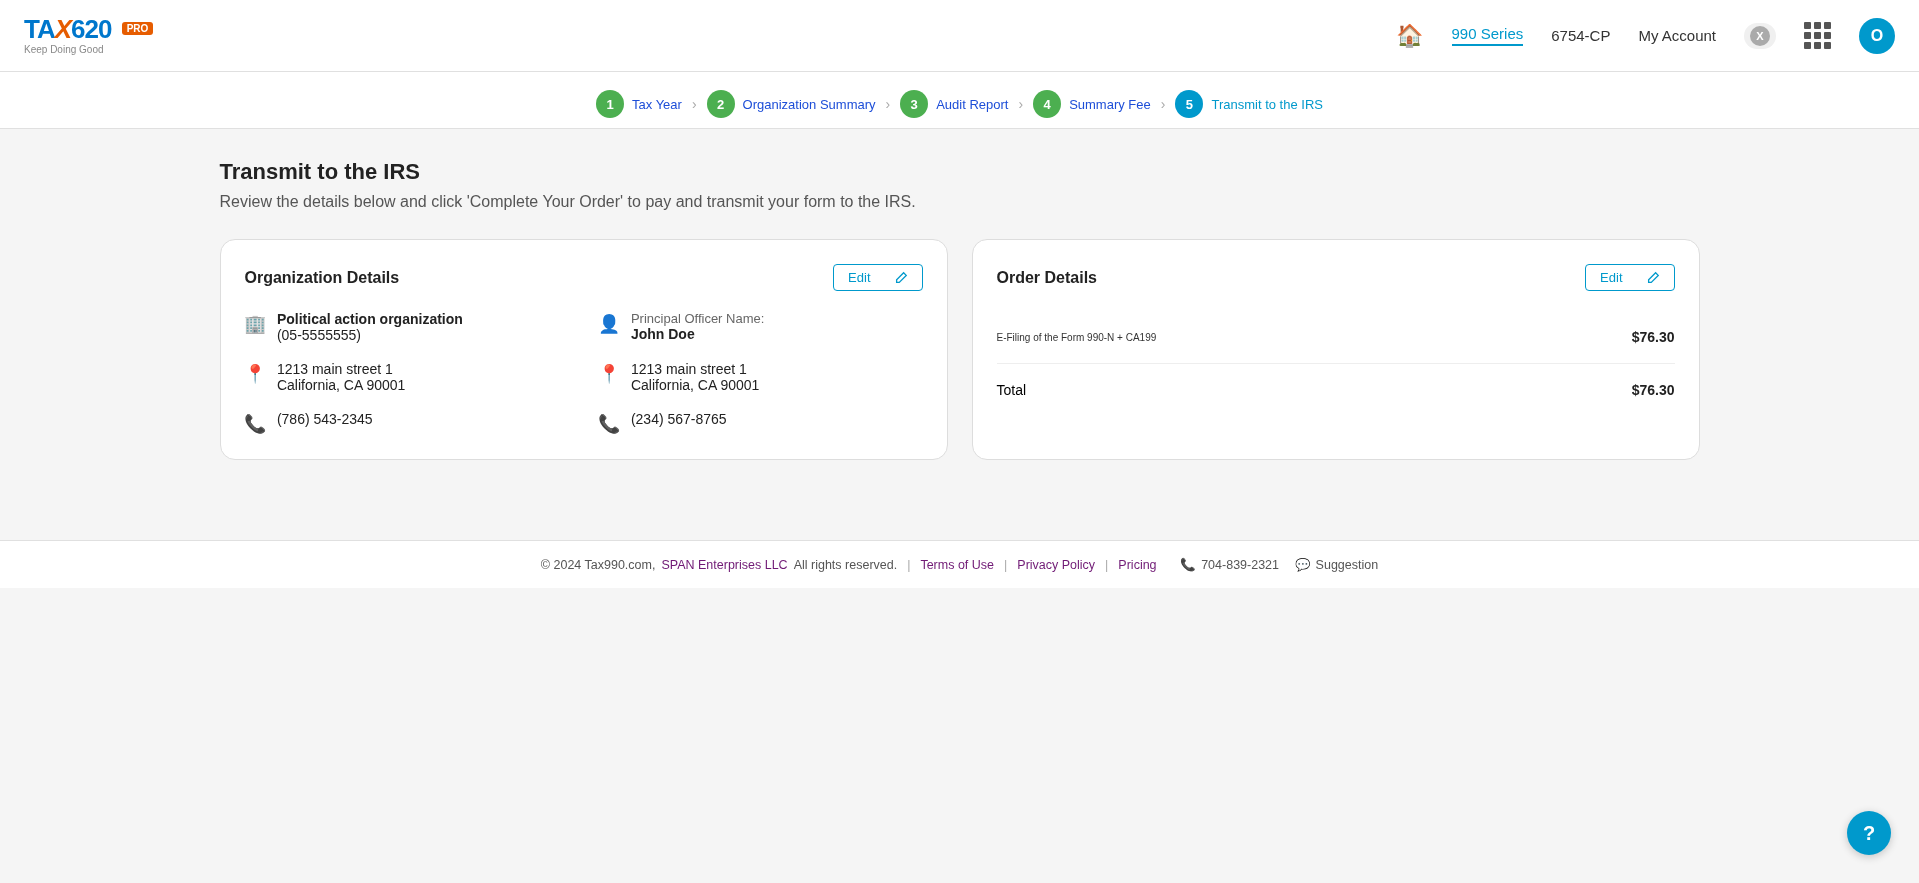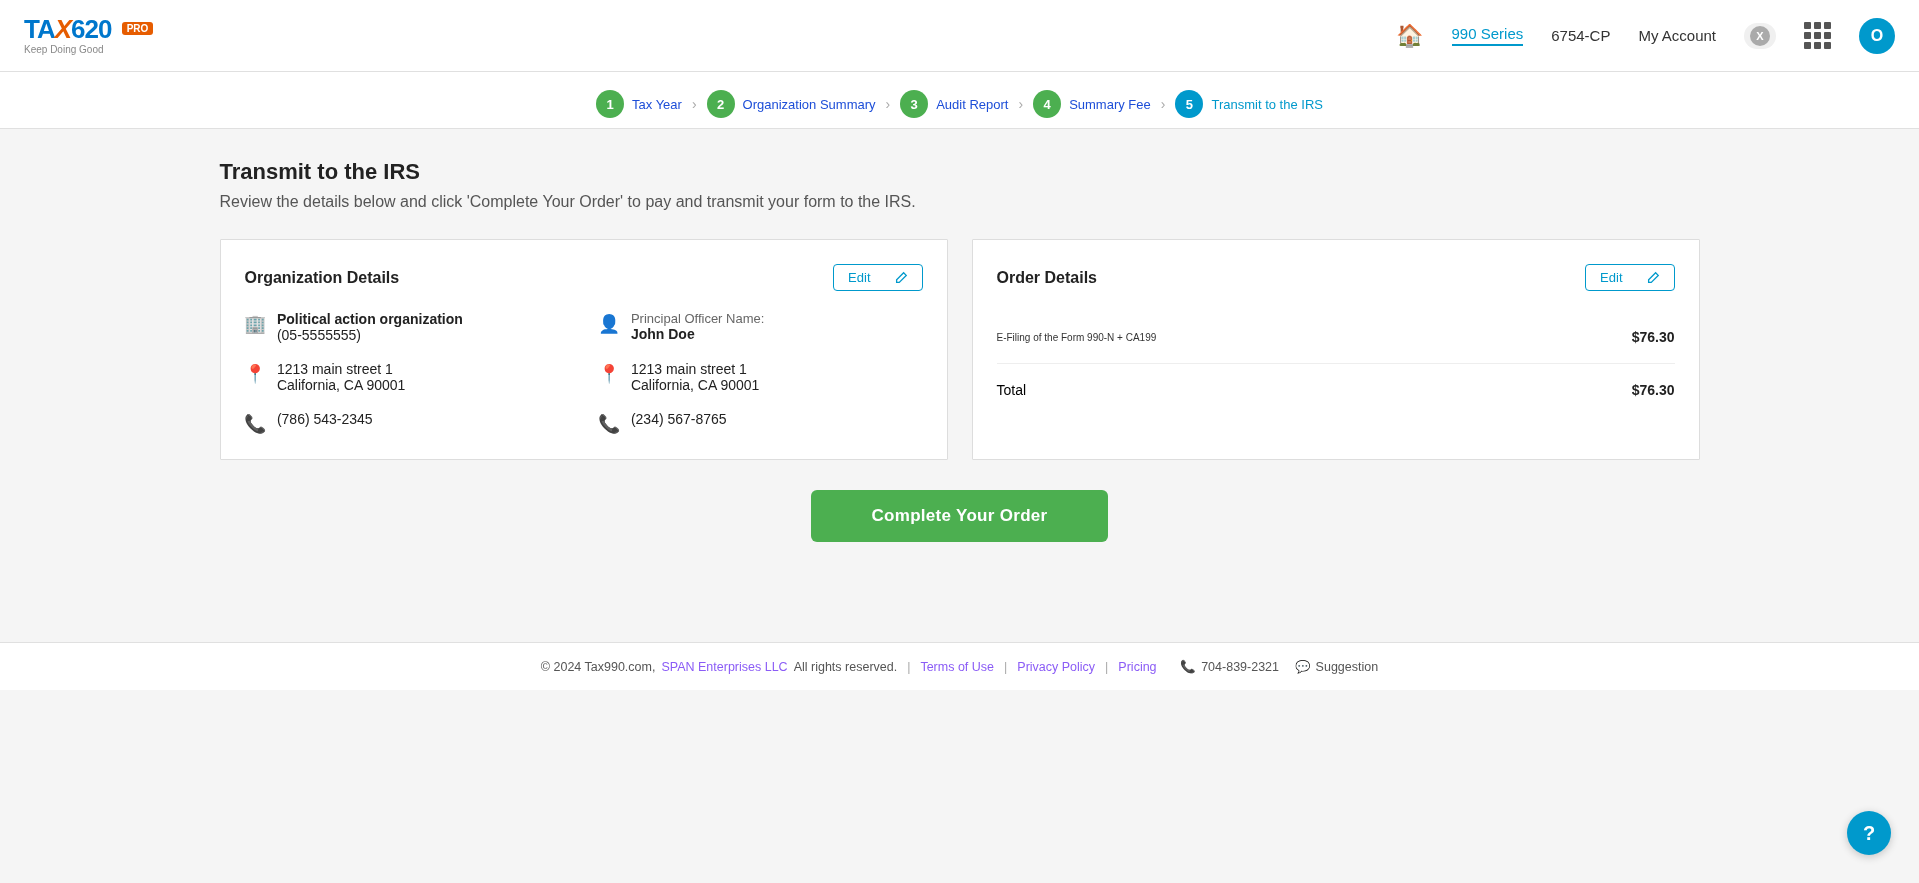--- a/index.html
+++ b/index.html
@@ -170,21 +170,21 @@
 
     
     .cards-row {
       display: flex;
       gap: 24px;
     }
 
     .card {
       background: #fff;
       border: 1px solid #ddd;
-      border-radius: 1px;
+      border-radius: 15px;
       padding: 24px;
       flex: 1;
     }
 
     .card-header {
       display: flex;
       align-items: center;
       justify-content: space-between;
       margin-bottom: 20px;
     }
@@ -291,21 +291,21 @@
       border-top: 1px solid #e0e0e0;
       padding: 16px 36px;
       display: flex;
       align-items: center;
       justify-content: center;
       gap: 6px;
       font-size: 12.5px;
       color: #555;
       flex-wrap: wrap;
     }
-    .footer a { color: #8b5cf6; text-decoration: none; }
+    .footer a { color: #701a75; text-decoration: none; }
     .footer-sep { color: #aaa; margin: 0 4px; }
     .footer-phone {
       display: flex; align-items: center; gap: 5px; margin-left: 18px;
     }
     .footer-suggestion {
       display: flex; align-items: center; gap: 5px; margin-left: 10px;
     }
 
     
     .help-btn {
@@ -467,23 +467,20 @@
       </div>
 
       <div class="order-total-line">
         <span class="order-total-label">Total</span>
         <span class="order-total-price">$76.30</span>
       </div>
     </div>
 
   </div>
 
-  <div class="cta-bar">
-    <button class="complete-btn">Complete Your Order</button>
-  </div>
 </div>
 
 <div class="footer">
   <span>© 2024 Tax990.com,</span>
   <a>SPAN Enterprises LLC</a>
   <span>All rights reserved.</span>
   <span class="footer-sep">|</span>
   <a>Terms of Use</a>
   <span class="footer-sep">|</span>
   <a>Privacy Policy</a>

